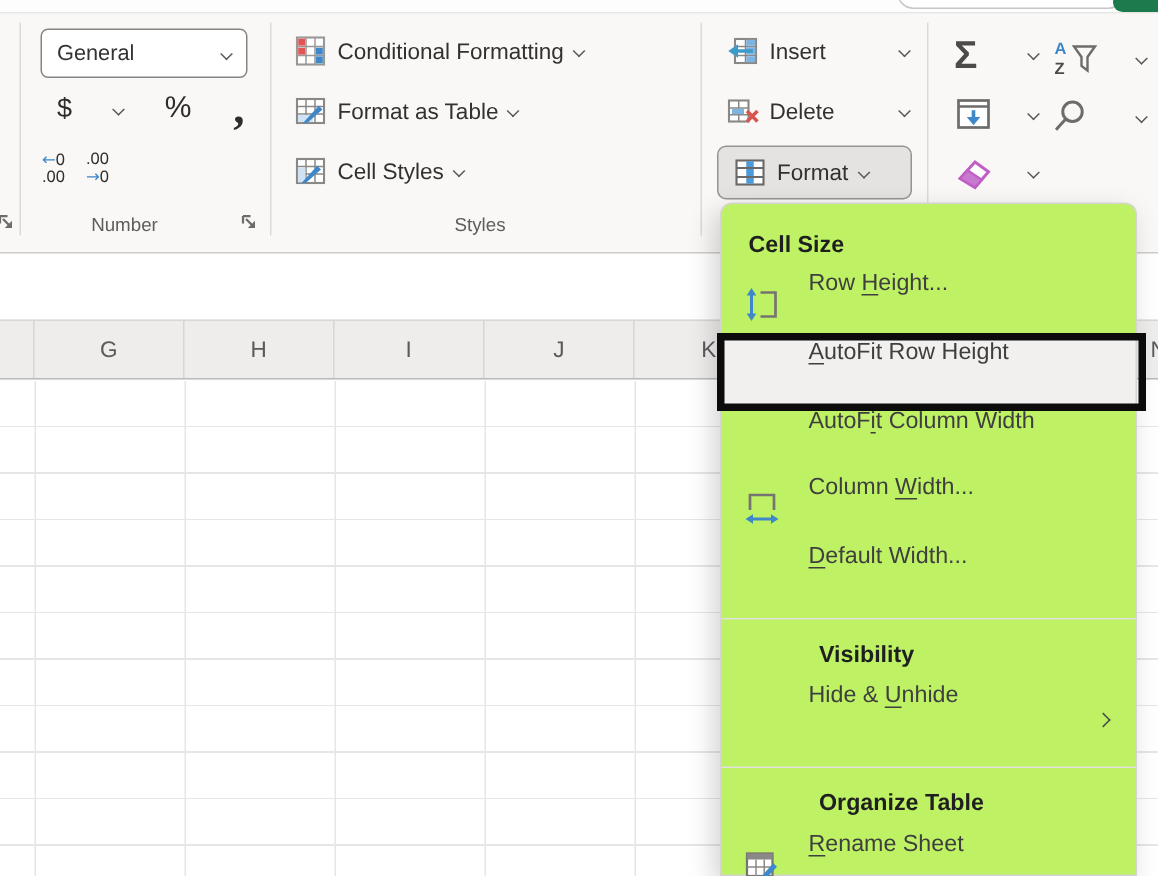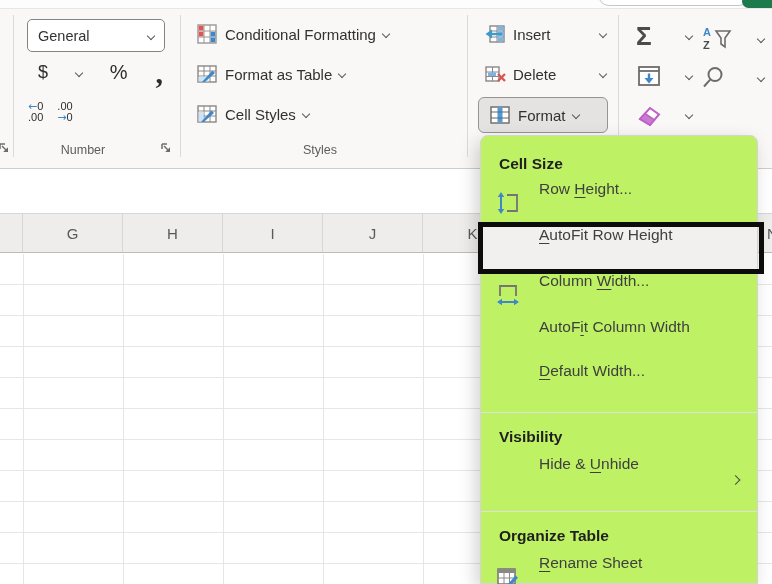--- a/index.html
+++ b/index.html
@@ -40,21 +40,21 @@
   .col-headers { position:absolute; left:0; top:44px; width:900px; height:40px; background:#efedec; border-top:1px solid #d9d7d5; border-bottom:1px solid #bdbbb9; display:flex; }
   .ch-cell { width:100px; flex:none; display:flex; align-items:center; justify-content:center; font-size:15px; color:#5a5a5a; border-right:1px solid #d8d6d4; }
   .ch-sliver { width:23px; flex:none; border-right:1px solid #d8d6d4; }
   .grid-body { position:absolute; left:0; top:85px; width:900px; height:330px; background:#fff;
     background-image:repeating-linear-gradient(to bottom, transparent 0 30px, #e6e6e6 30px 31px); }
   .gline { position:absolute; top:0; width:1px; height:100%; background:#e6e6e6; }
 
   
   .menu { position:absolute; left:480px; top:135px; width:278px; height:449px; background:#bef264; border:1px solid #d6d4d2; border-radius:8px 8px 0 0; box-shadow:-4px 6px 18px rgba(0,0,0,.18); z-index:40; padding-top:12px; }
   .menu-header { height:32px; display:flex; align-items:center; padding-left:18px; font-size:15.5px; font-weight:bold; color:#1f1f1f; }
-  .menu-header.h36 { height:36px; }
+  .menu-header.h36 { height:36px;margin-left:47px; }
   .menu-item { position:relative; height:46px; display:flex; align-items:flex-start; padding-left:58px; font-size:15.5px; color:#3f3f3f; }
   .menu-item.h44 { height:44px; } .menu-item.h50 { height:50px; } .menu-item.h45 { height:45px; }
   .menu-item.hover { background:#f1f0ef; }
   .menu-item .mi-icon { position:absolute; left:15px; top:50%; transform:translateY(-50%); }
   .menu-item .sub { position:absolute; right:18px; top:50%; transform:translateY(-50%) rotate(45deg); }
   .menu-sep { height:1px; background:#e2e0de; margin:6px 0; }
   .accel { text-decoration:underline; text-underline-offset:2.5px; text-decoration-thickness:1px; }
 
   
   .anno { position:absolute; left:478px; top:222px; width:286px; height:52px; border:5px solid #0c0c0c; z-index:50; pointer-events:none; }
@@ -242,35 +242,35 @@
         <polygon points="5,23 1.8,18 8.2,18" fill="#3e87c9"></polygon>
         <path d="M11,4 H21 V20 H11" fill="none" stroke="#767472" stroke-width="1.8"></path>
       </svg>
       <span><span>Row </span><span class="accel">H</span><span>eight...</span></span>
     </div>
 
     <div class="menu-item hover">
       <span><span></span><span class="accel">A</span><span>utoFit Row Height</span></span>
     </div>
 
+    <div class="menu-item h44">
+      <span><span>AutoF</span><span class="accel">i</span><span>t Column Width</span></span>
+    </div>
+
     <div class="menu-item">
       <svg class="mi-icon" width="24" height="24" viewBox="0 0 24 24">
         <path d="M4,13 V3 H20 V13" fill="none" stroke="#767472" stroke-width="1.8"></path>
         <line x1="5" y1="19" x2="19" y2="19" stroke="#3e87c9" stroke-width="2"></line>
         <polygon points="1,19 6,15.8 6,22.2" fill="#3e87c9"></polygon>
         <polygon points="23,19 18,15.8 18,22.2" fill="#3e87c9"></polygon>
       </svg>
       <span><span>Column </span><span class="accel">W</span><span>idth...</span></span>
     </div>
 
     <div class="menu-item h44">
-      <span><span>AutoF</span><span class="accel">i</span><span>t Column Width</span></span>
-    </div>
-
-    <div class="menu-item h44">
       <span><span></span><span class="accel">D</span><span>efault Width...</span></span>
     </div>
 
     <div class="menu-sep"></div>
     <div class="menu-header h36">Visibility</div>
 
     <div class="menu-item h50">
       <span><span>Hide &amp; </span><span class="accel">U</span><span>nhide</span></span>
       <span class="subarrow sub"></span>
     </div>

